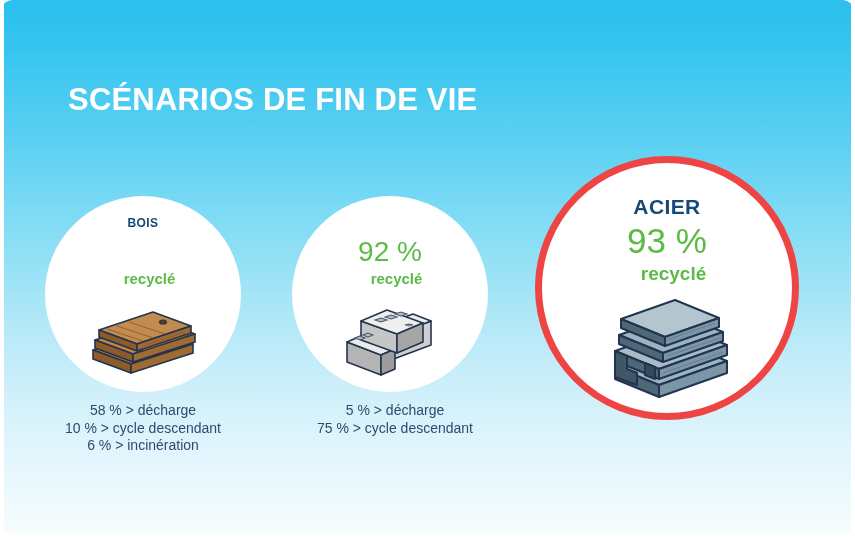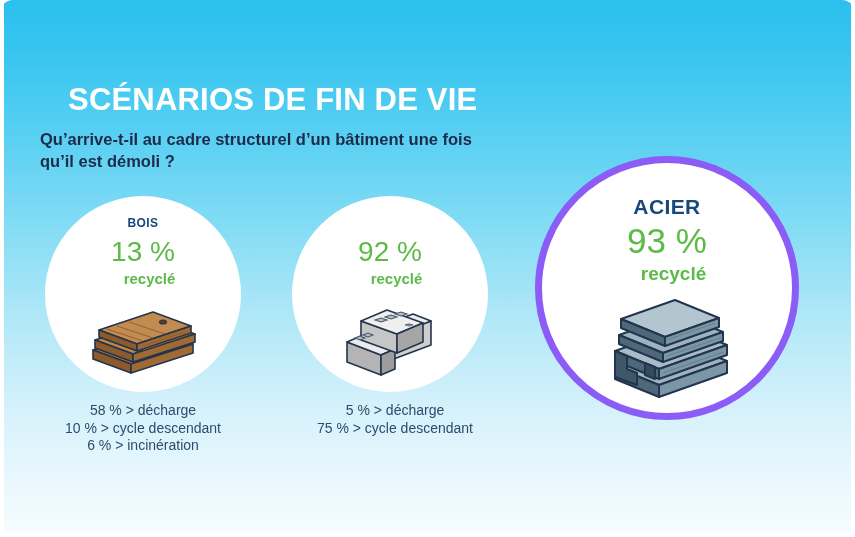--- a/index.html
+++ b/index.html
@@ -67,21 +67,21 @@
   }
 
   
   .circle {
     position: absolute;
     border-radius: 50%;
     background: #ffffff;
     box-sizing: border-box;
   }
   .circle.small { width: 196px; height: 196px; }
-  .circle.big   { width: 264px; height: 264px; border: 7px solid #8b5cf6; }
+  .circle.big   { width: 264px; height: 264px; border: 7px solid #ef4444; }
 
   .c-bois  { left: 45px;  top: 196px; }
   .c-beton { left: 292px; top: 196px; }
   .c-acier { left: 535px; top: 156px; }
 
   .mat-name {
     position: absolute;
     left: 0; right: 0;
     text-align: center;
     font-weight: bold;
@@ -134,25 +134,23 @@
   .d-beton { left: 305px; top: 402px; width: 180px; }
   .d-acier { left: 578px; top: 432px; width: 180px; }
 </style>
 </head>
 <body>
 
 <div id="poster">
   <div class="sky"></div>
 
   <div class="title">SCÉNARIOS DE FIN DE VIE</div>
-  <div class="subtitle">Qu’arrive-t-il au cadre structurel d’un bâtiment une fois qu’il est démoli ?</div>
 
   <div class="circle small c-bois">
     <div class="mat-name">BOIS</div>
-    <div class="mat-pct">13 %</div>
     <div class="mat-rec">recyclé</div>
     <div class="icon-wrap">
       <svg width="116" height="72" viewBox="0 0 116 72">
         <g stroke="#23344f" stroke-width="1.6" stroke-linejoin="round">
 
           <polygon points="8,46 46,60 108,40 70,26" fill="#b5763a"></polygon>
           <polygon points="8,46 8,55 46,69 46,60" fill="#8d5a2a"></polygon>
           <polygon points="46,60 46,69 108,49 108,40" fill="#a06a33"></polygon>
 
           <polygon points="10,36 48,50 110,30 72,16" fill="#c08447"></polygon>

